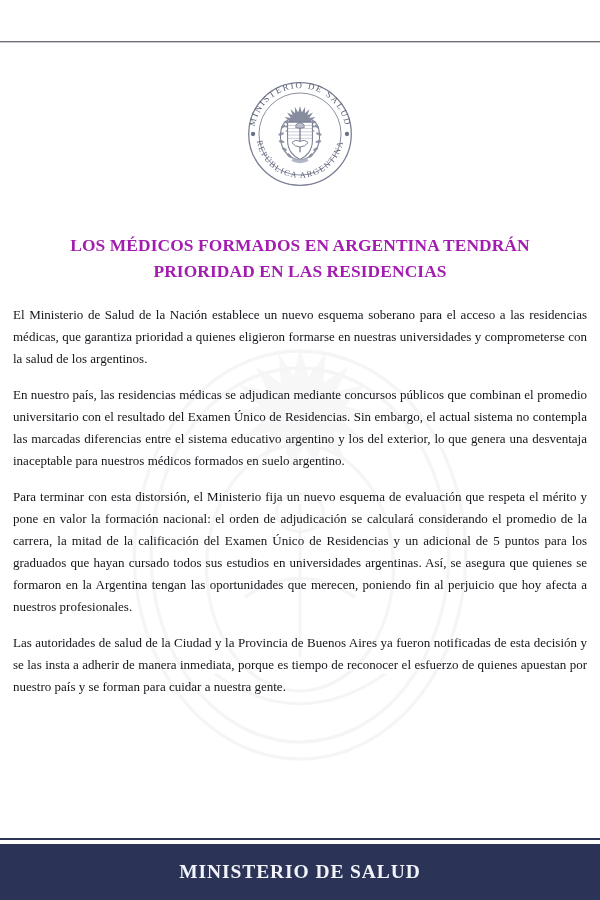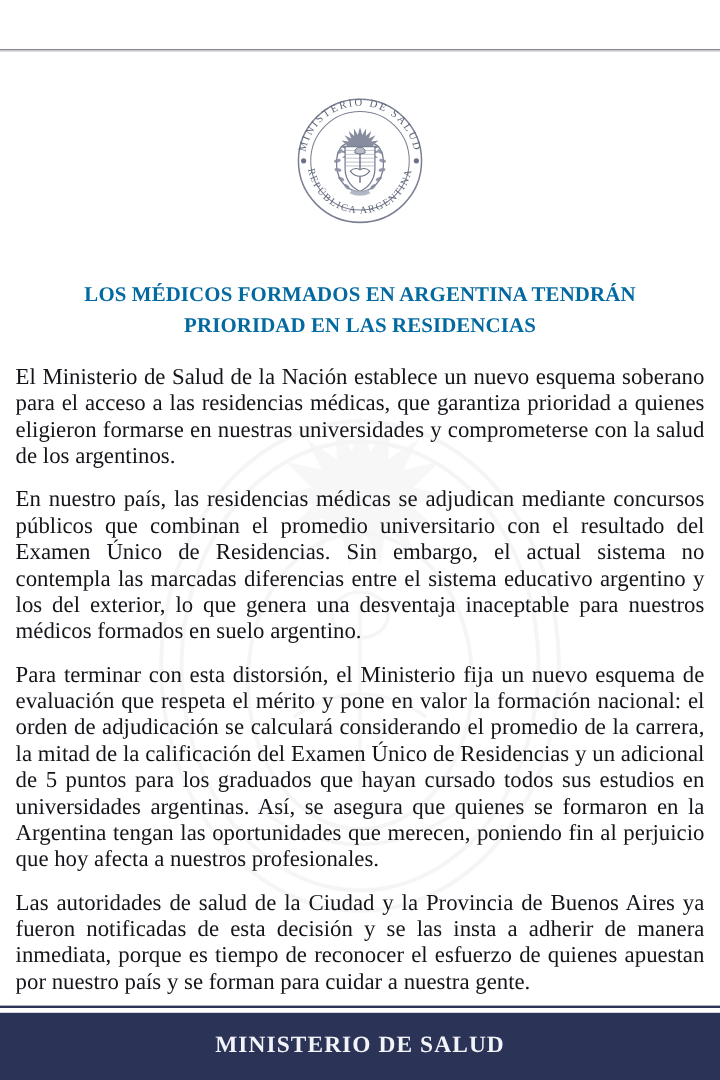--- a/index.html
+++ b/index.html
@@ -83,32 +83,32 @@
   }
 
   
   .doc-title {
     margin: 44px 18px 0 18px;
     text-align: center;
     font-weight: bold;
     font-size: 17.4px;
     line-height: 26px;
     letter-spacing: 0.1px;
-    color: #0369a1;
+    color: #a21caf;
   }
 
   
   .body-text {
     margin-top: 20px;
     padding: 0 1px;
   }
   .para {
     text-align: justify;
     text-justify: inter-word;
-    font-size: 19px;
+    font-size: 13px;
     line-height: 22px;
     margin: 0 0 14px 0;
     color: #14141a;
     hyphens: none;
   }
   .para:last-child {
     margin-bottom: 0;
   }
 
   

